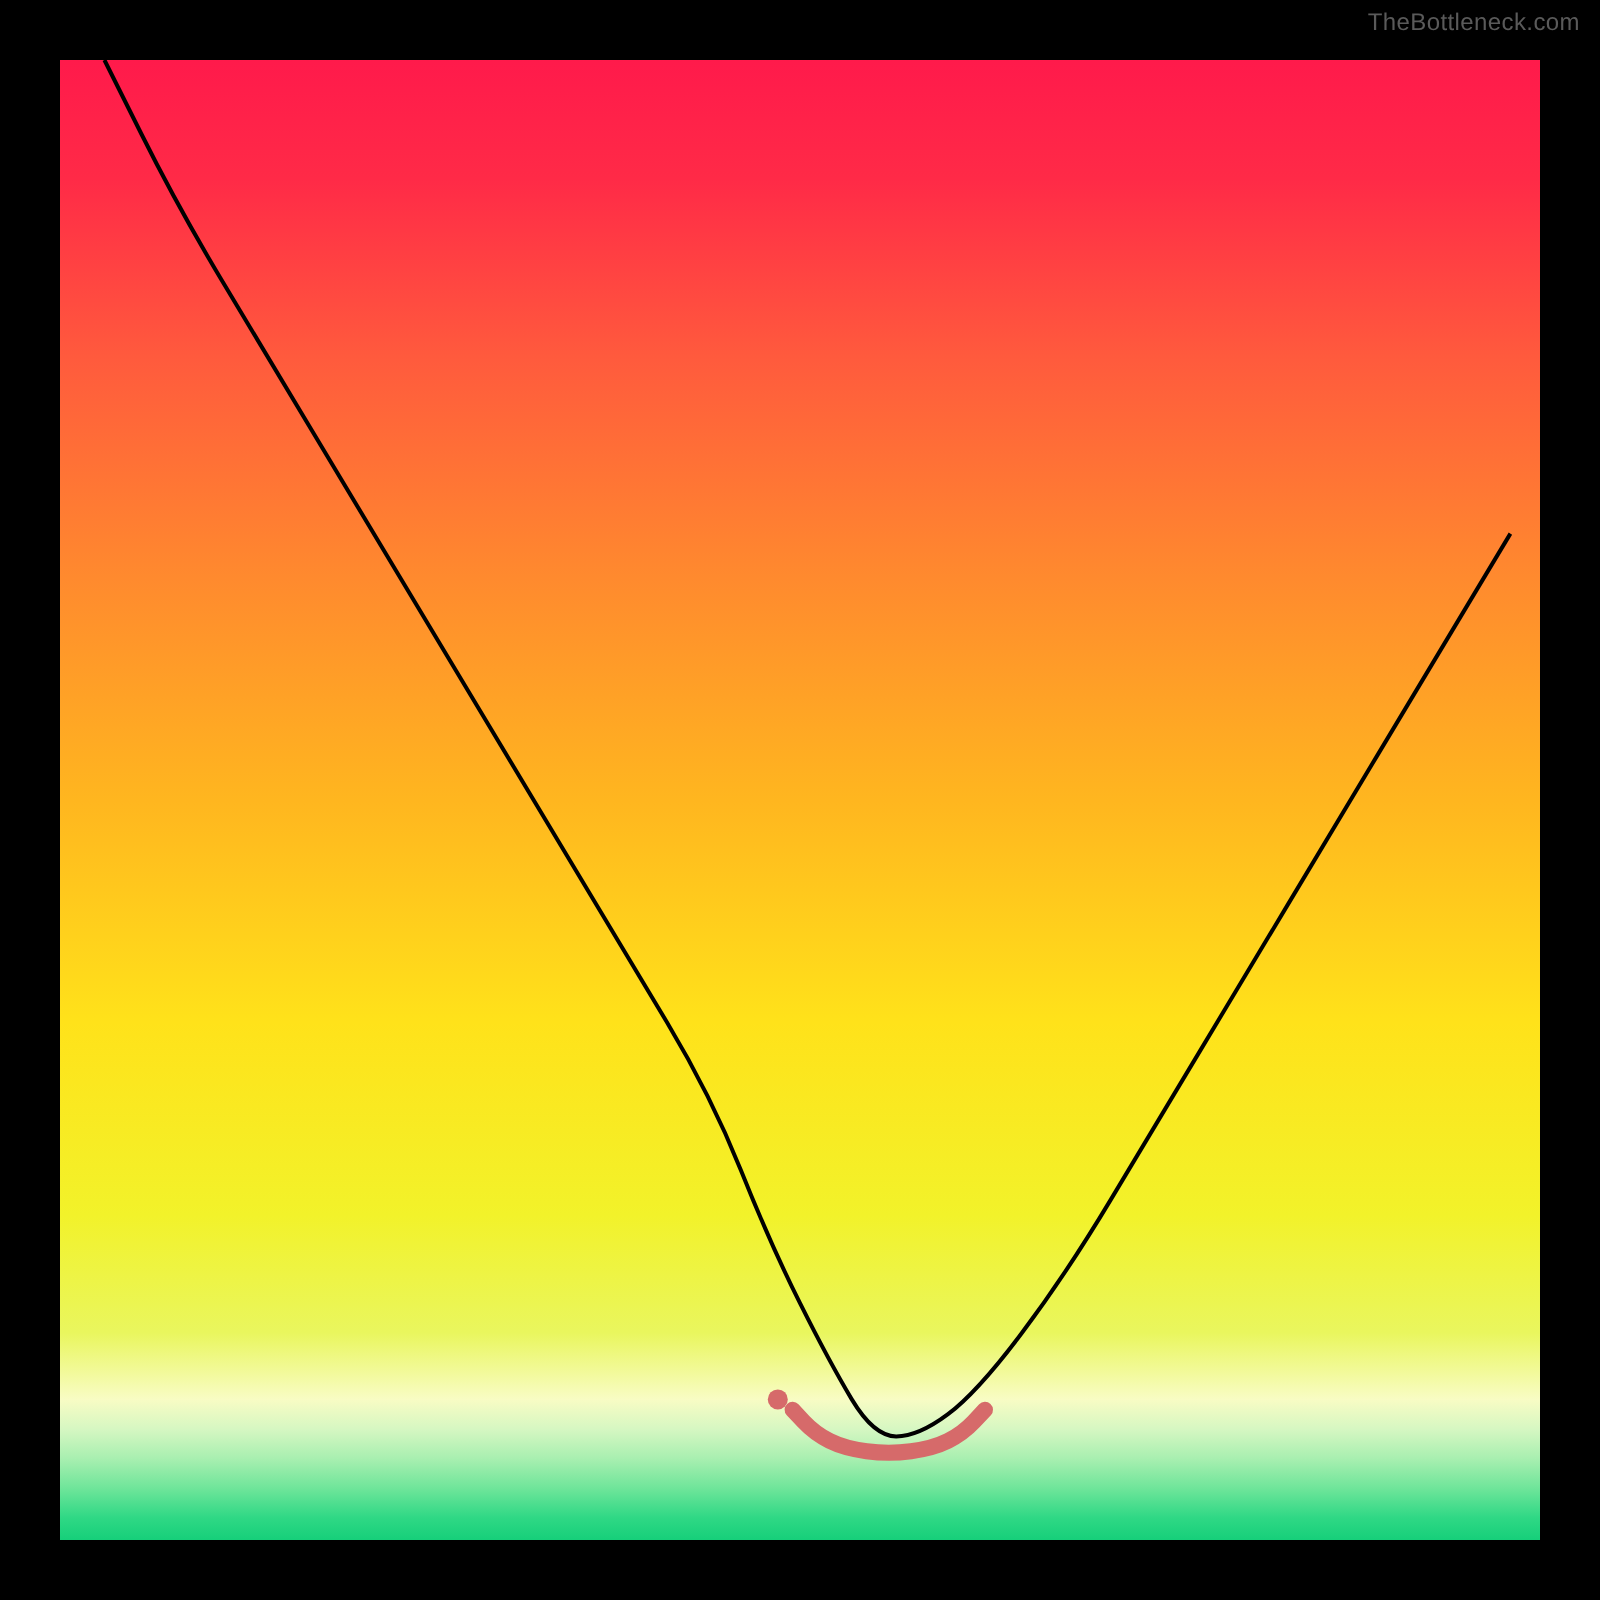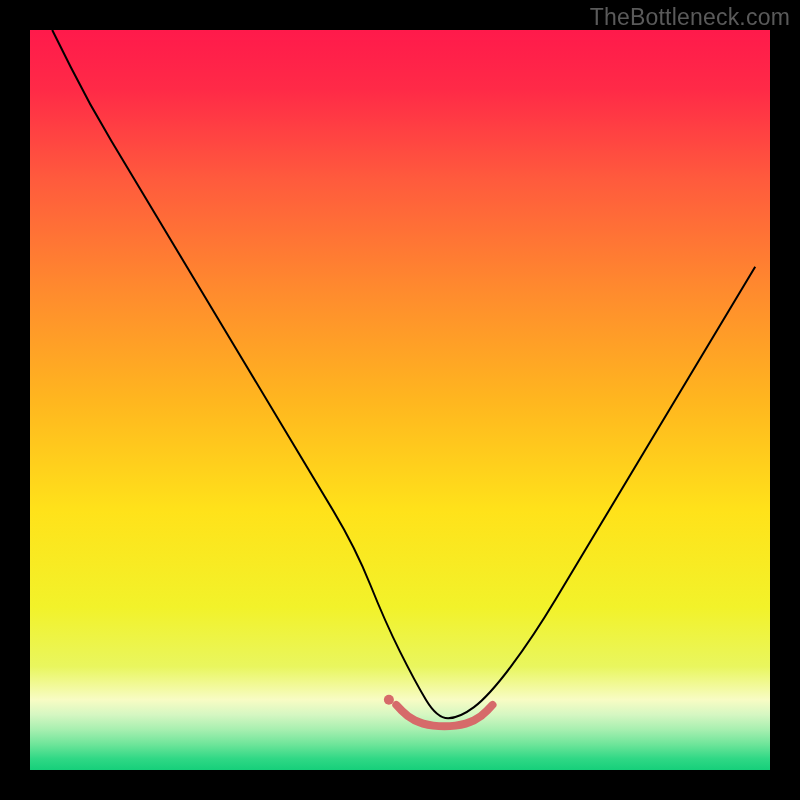--- a/index.html
+++ b/index.html
@@ -17,21 +17,21 @@
     left: 0;
     width: 800px;
     height: 800px;
     background: #000;
   }
   .watermark {
     position: absolute;
     top: 4px;
     right: 10px;
     color: #5a5a5a;
-    font-size: 23px;
+    font-size: 12px;
     font-weight: 500;
     letter-spacing: 0.2px;
     z-index: 3;
   }
   svg.plot {
     position: absolute;
     top: 0;
     left: 0;
     width: 800px;
     height: 800px;

